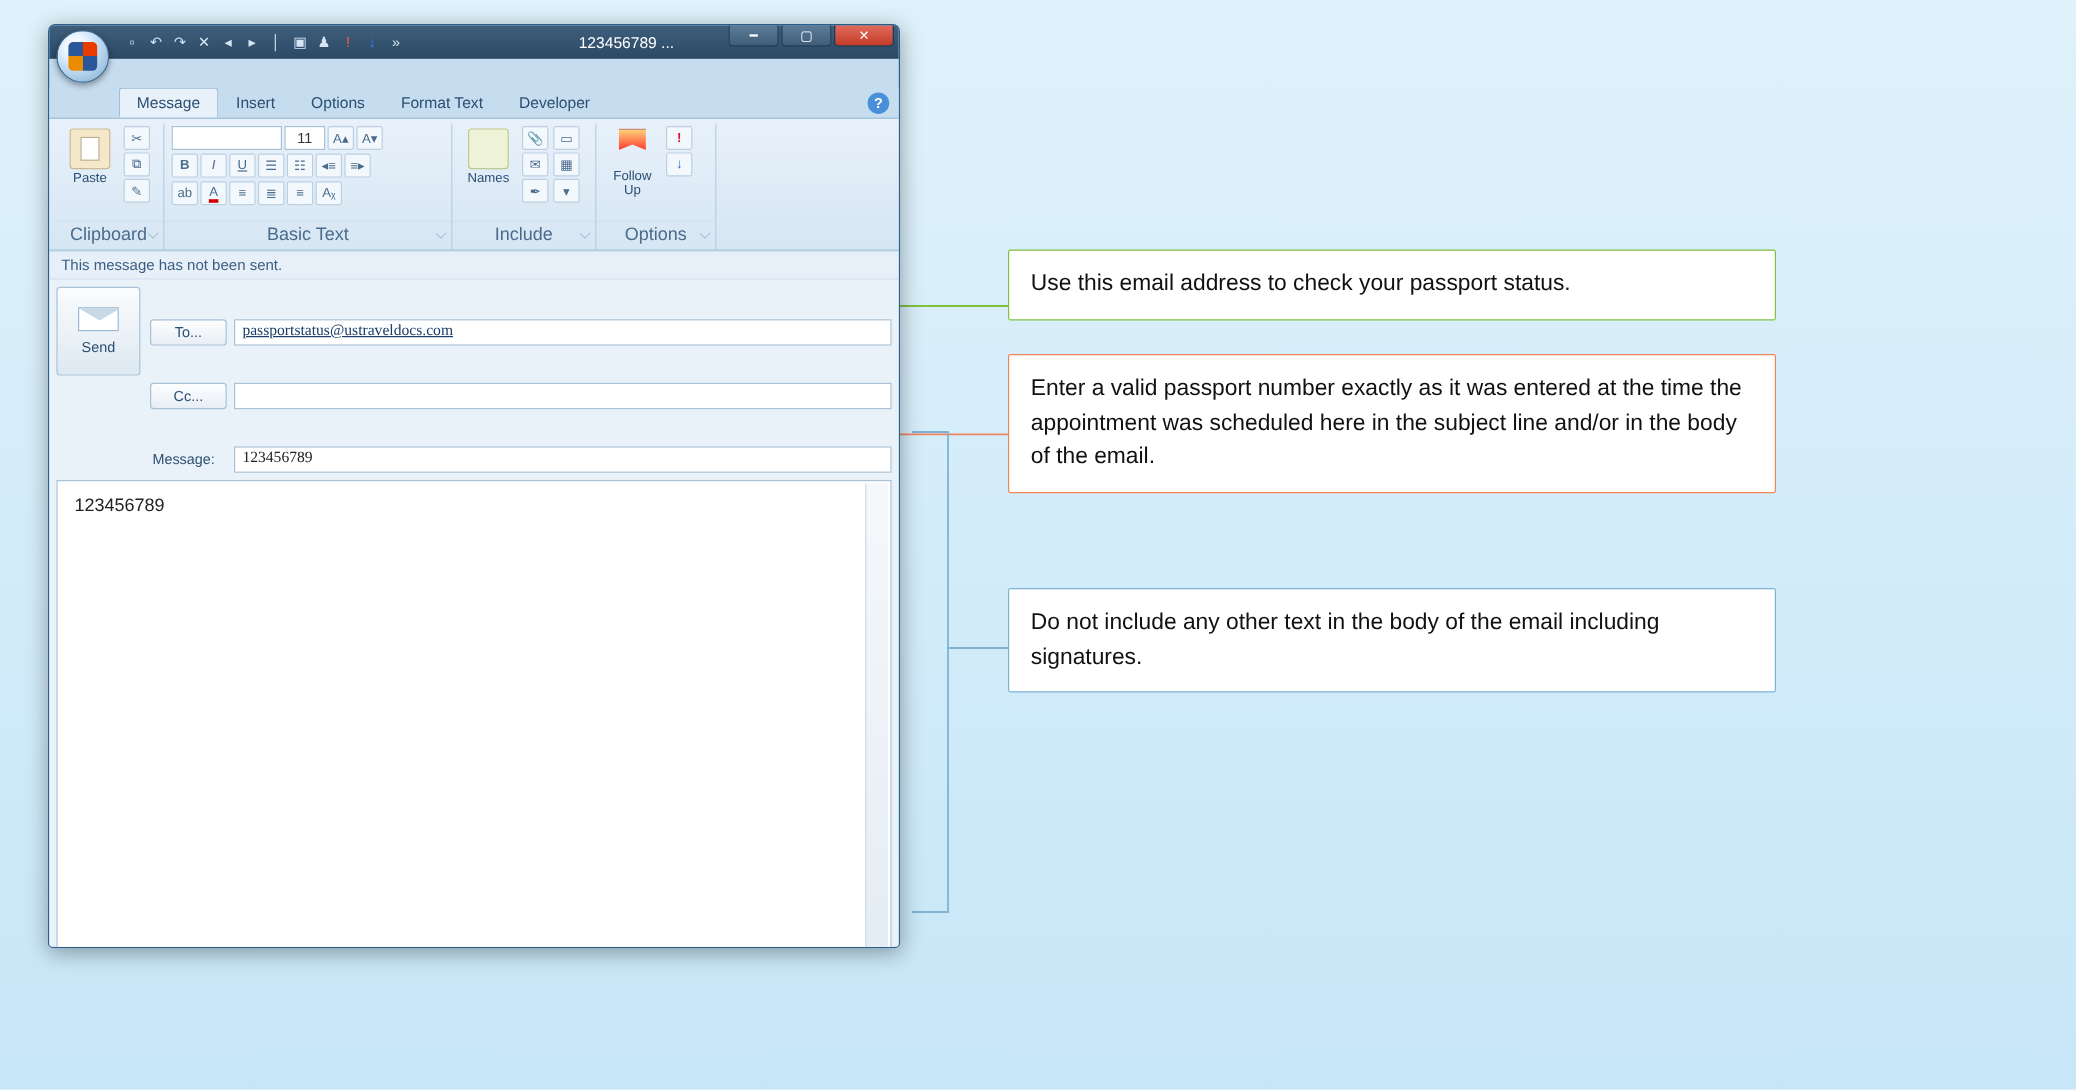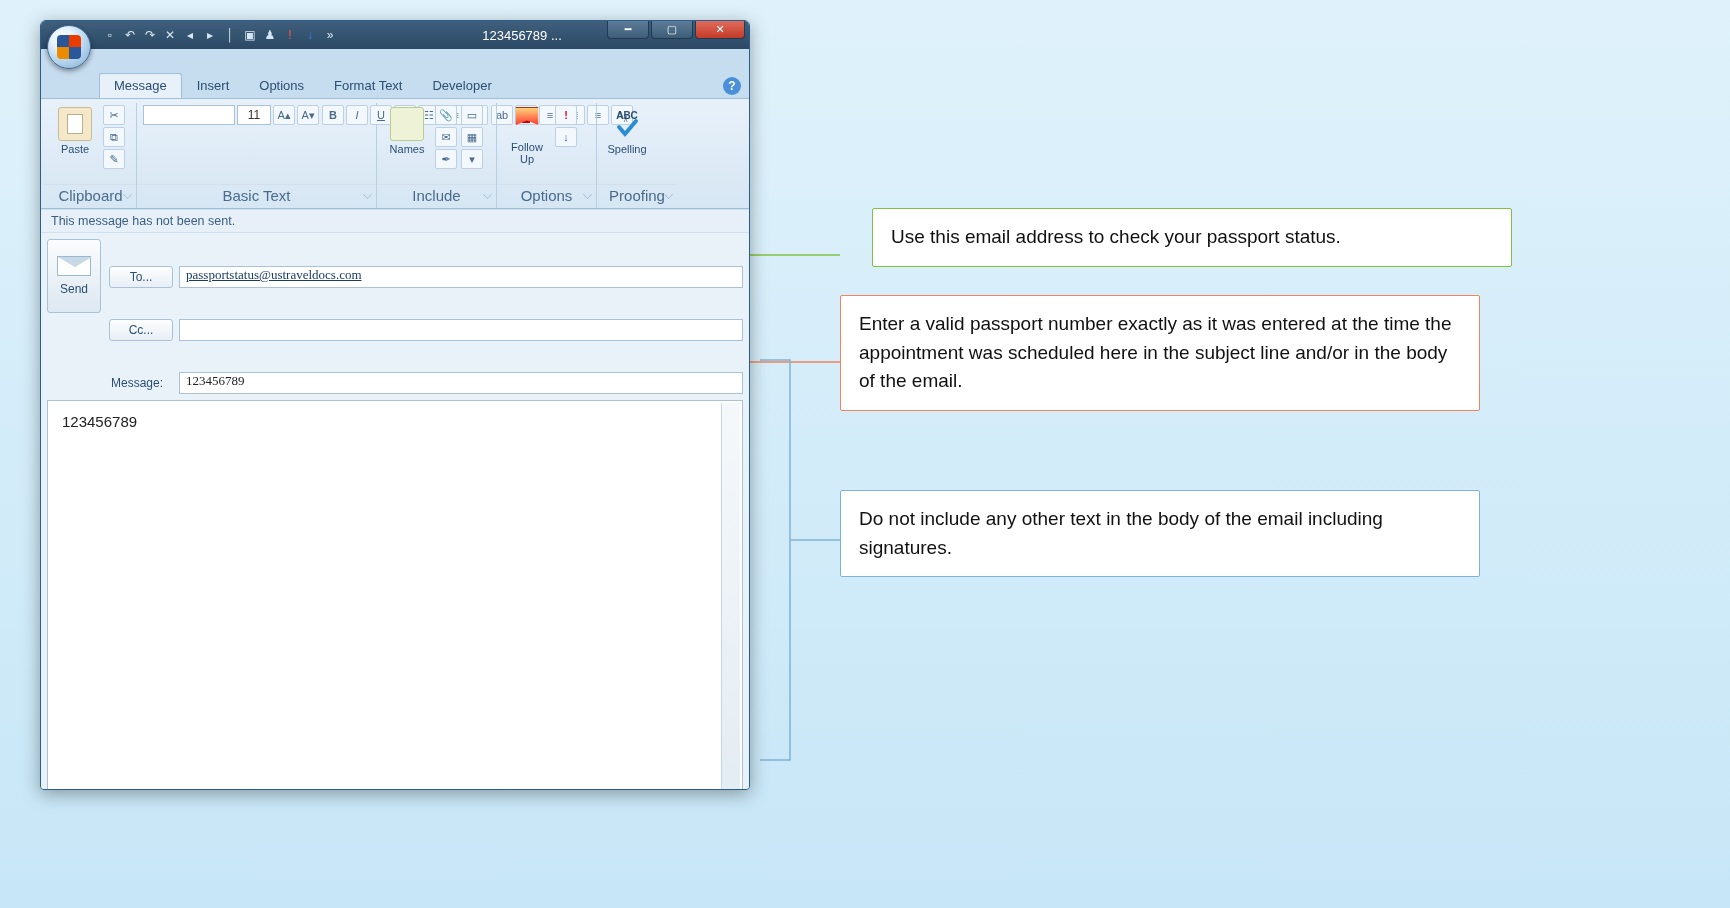--- a/index.html
+++ b/index.html
@@ -142,21 +142,21 @@
     padding:4px 10px;
     font-size:12.5px; color:#3b5e82;
   }
 
   
   .addr-area {
     display:flex; padding:6px;
     background:#eaf2f9;
   }
   .send-btn {
-    width:54px; height:74px;
+    width:70px; height:74px;
     background:linear-gradient(#fbfcfd,#dde8f1);
     border:1px solid #a9c2d8; border-radius:3px;
     margin-right:8px;
     text-align:center; font-size:12px; color:#2b4f73;
     display:flex;flex-direction:column;align-items:center;justify-content:center;gap:6px;
   }
   .send-btn .env{width:34px;height:20px;background:#fff;border:1px solid #9cb8d1;position:relative;}
   .send-btn .env::before{content:"";position:absolute;inset:0;border-top:10px solid #c7d8e6;border-left:17px solid transparent;border-right:17px solid transparent;}
 
   .addr-rows { flex:1; display:flex; flex-direction:column; gap:4px;}
@@ -205,21 +205,21 @@
   .callout {
     position:absolute;
     width:640px;
     padding:14px 18px;
     background:#fff;
     font-size:19px;
     line-height:1.5;
     color:#111;
     border-radius:2px;
   }
-  .c1 { left:872px; top:208px; border:1.5px solid #7fc241; }
+  .c1 { left:840px; top:208px; border:1.5px solid #7fc241; }
   .c2 { left:840px; top:295px; border:1.5px solid #f0845e; }
   .c3 { left:840px; top:490px; border:1.5px solid #7fb3d5; font-weight:normal; }
 
   
   svg.connectors { position:absolute; inset:0; width:1730px; height:908px; pointer-events:none; }
 
 </style>
 </head>
 <body>
 
@@ -282,21 +282,21 @@
         <div class="mini-col">
           <div class="mini">✂</div>
           <div class="mini">⧉</div>
           <div class="mini">✎</div>
         </div>
       </div>
       <div class="group-label">Clipboard</div>
     </div>
 
     <div class="ribbon-group" style="width:240px;">
-      <div class="group-body" style="gap:3px;">
+      <div class="group-body" style="flex-direction:column;gap:3px;">
         <div class="row-btns">
           <div class="fontbox"></div>
           <div class="sizebox">11</div>
           <div class="mini">A▴</div>
           <div class="mini">A▾</div>
         </div>
         <div class="row-btns">
           <div class="mini">
               <b>B</b>
             </div>
@@ -352,34 +352,20 @@
           <span>Follow Up</span>
         </div>
         <div class="mini-col">
           <div class="mini" style="color:#d13;font-weight:bold;">!</div>
           <div class="mini" style="color:#36c;font-weight:bold;">↓</div>
         </div>
       </div>
       <div class="group-label">Options</div>
     </div>
 
-    <div class="ribbon-group" style="width:80px;border-right:none;">
-      <div class="group-body">
-        <div class="big-btn spell">
-          <div class="ico">
-            <svg viewBox="0 0 34 34">
-                <text x="17" y="12" text-anchor="middle" font-size="10" fill="#2b4f73" font-weight="bold">ABC</text>
-                <path d="M9 20 l6 7 l11 -13" stroke="#2a8dd4" stroke-width="4" fill="none" stroke-linecap="round"></path>
-              </svg>
-          </div>
-          <span>Spelling</span>
-        </div>
-      </div>
-      <div class="group-label">Proofing</div>
-    </div>
   </div>
 
   <div class="info-bar">This message has not been sent.</div>
 
   <div class="addr-area">
     <div class="send-btn">
       <div class="env"></div>
       <span>Send</span>
     </div>
     <div class="addr-rows">

